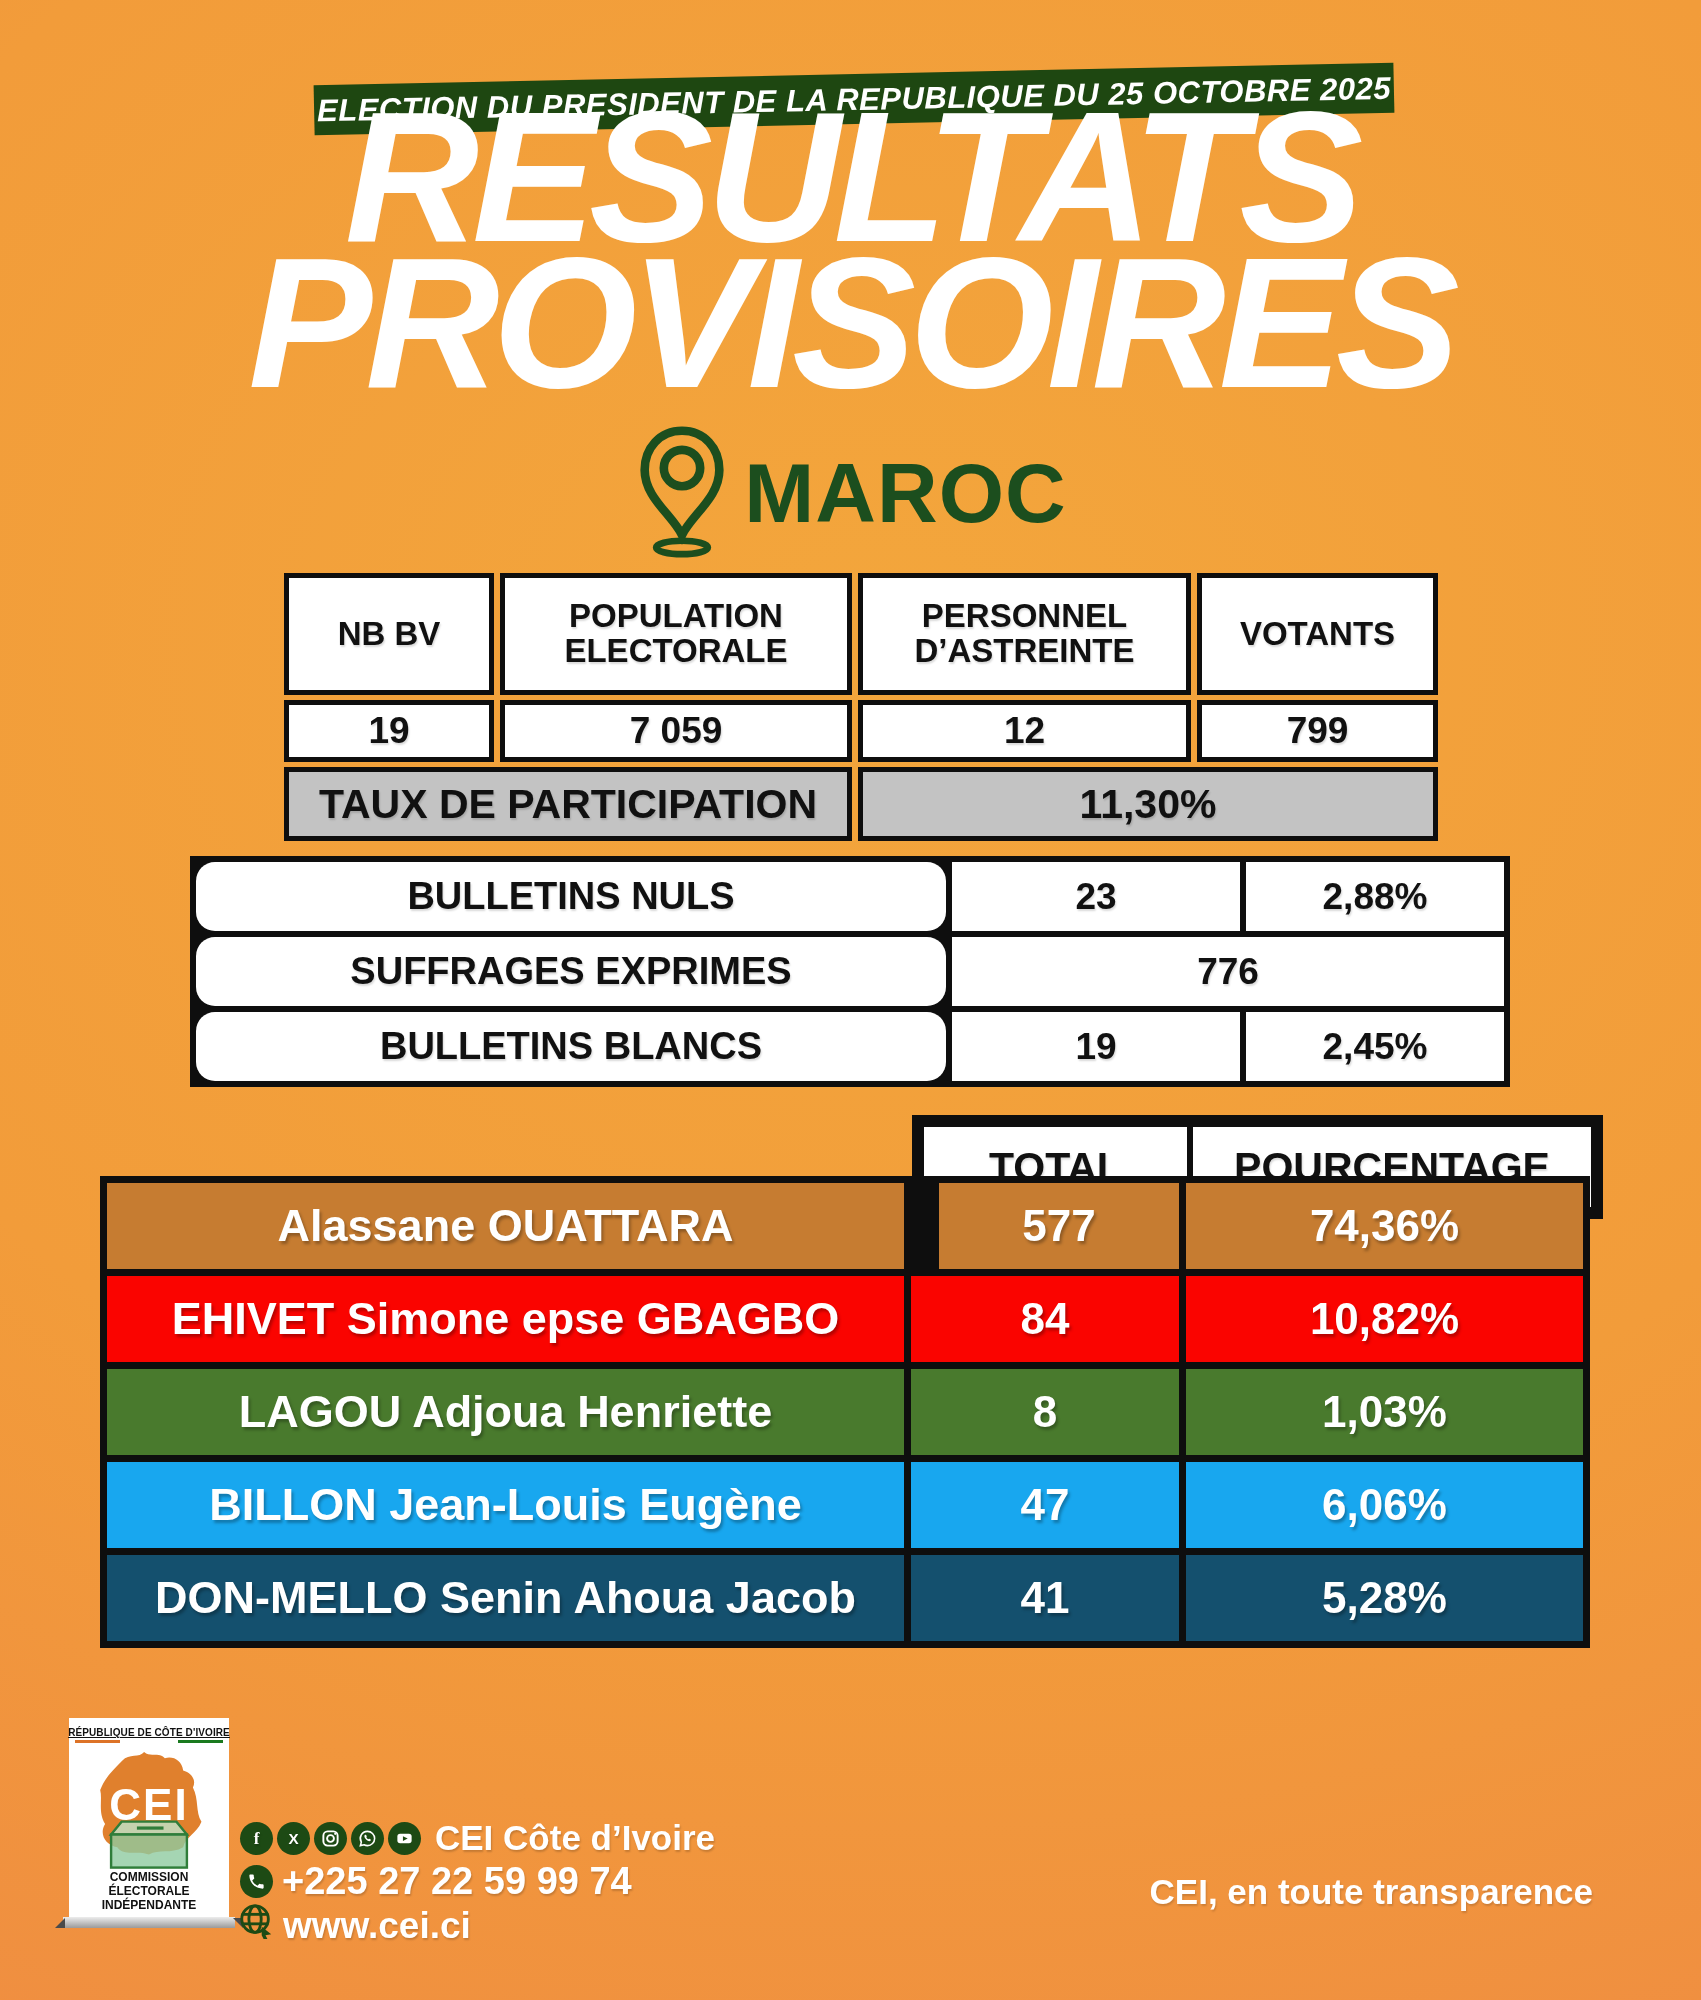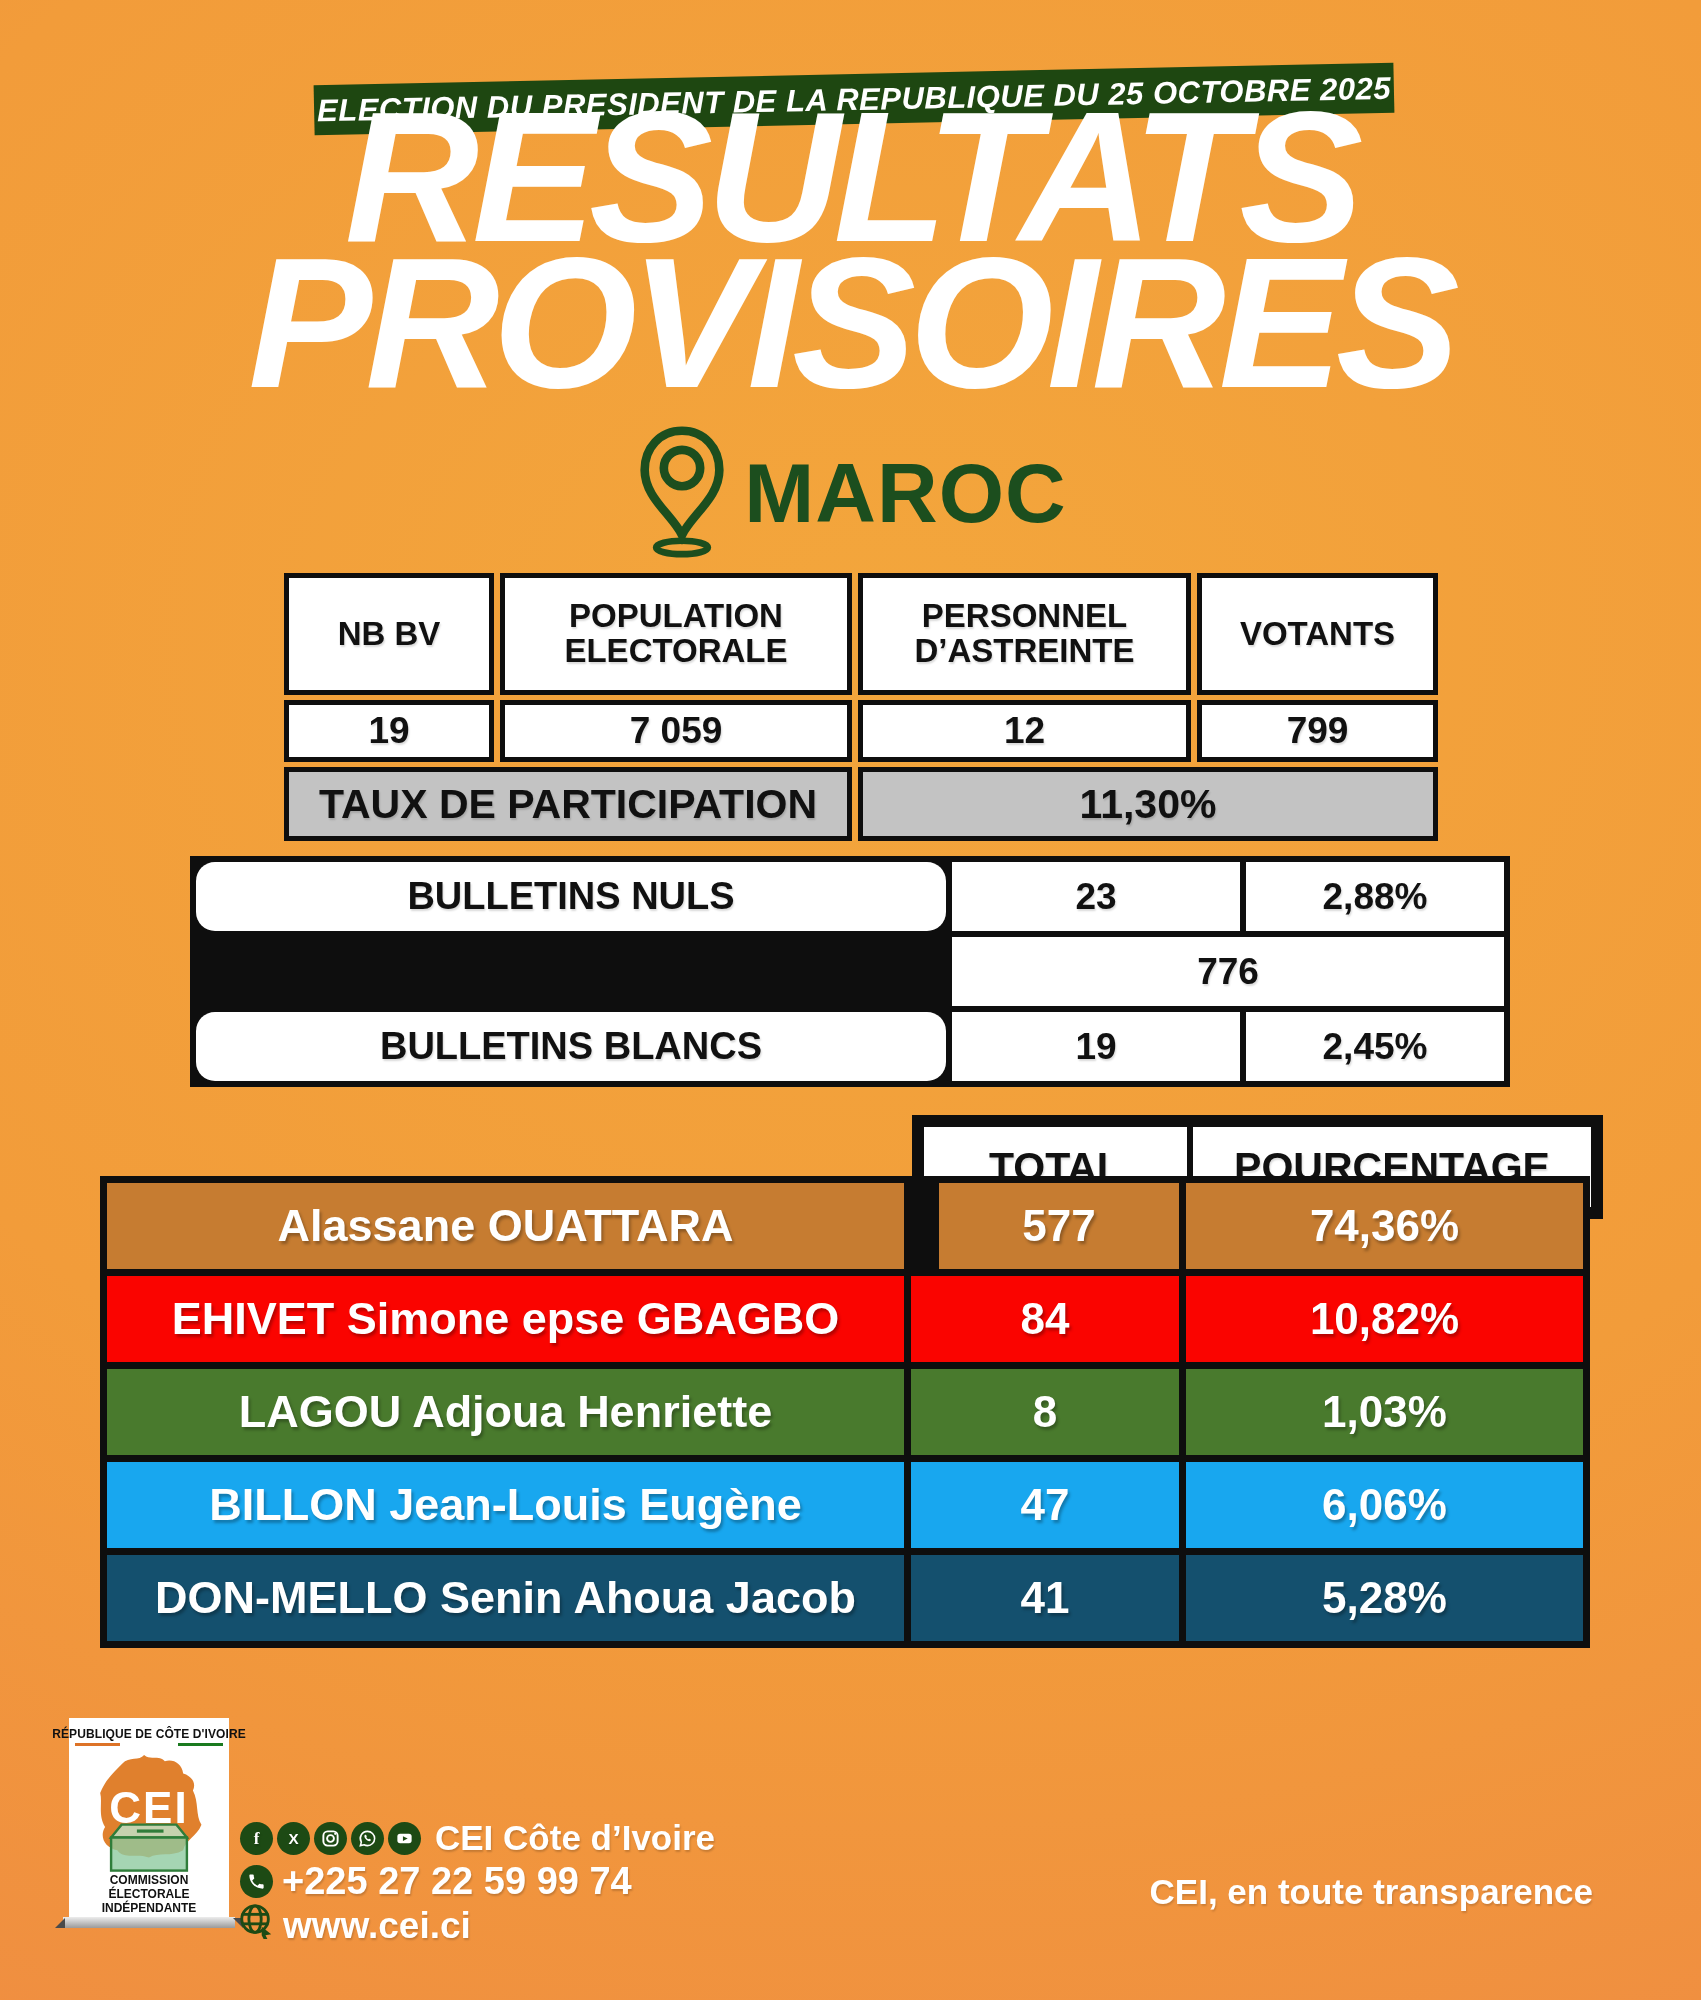--- a/index.html
+++ b/index.html
@@ -41,21 +41,21 @@
   
   .t3{position:absolute;left:100px;top:1176px;background:#0e0e0e;padding:7px;display:grid;
     grid-template-columns:797px 268px 397px;grid-auto-rows:86px;gap:7px;}
   .t3 .c{display:flex;align-items:center;justify-content:center;color:#fff;font-weight:700;
     text-shadow:2px 3px 3px rgba(0,0,0,.28);}
   .t3 .nm{font-size:45px;}
   .t3 .val{font-size:44px;}
   
   .logo{position:absolute;left:69px;top:1718px;width:160px;height:200px;background:#fff;
     display:flex;flex-direction:column;align-items:center;padding-top:9px;box-sizing:border-box;}
-  .logo .rep{font-size:12px;font-weight:700;color:#111;white-space:nowrap;letter-spacing:.1px;}
+  .logo .rep{font-size:10px;font-weight:700;color:#111;white-space:nowrap;letter-spacing:.1px;text-decoration:underline;}
   .logo .bars{display:flex;justify-content:space-between;width:148px;margin-top:2px;}
   .logo .bars i{height:3px;width:45px;display:block;}
   .logo .bar-orange{background:#dd7327;} .logo .bar-green{background:#1a7a1f;}
   .mapwrap{position:relative;width:134px;height:122px;margin-top:3px;}
   .mapwrap .acr{position:absolute;top:34px;left:0;right:0;text-align:center;color:#fff;
     font-size:44px;font-weight:700;letter-spacing:2px;z-index:2;}
   .mapwrap .box{position:absolute;left:26px;top:74px;z-index:3;}
   .logo .comm{font-size:12px;font-weight:700;color:#111;text-align:center;line-height:1.15;margin-top:3px;}
   .logo .ribbon{position:absolute;bottom:-10px;left:-6px;right:-6px;height:11px;
     background:linear-gradient(#ededed,#9a9a9a);}
@@ -110,20 +110,21 @@
     <div class="cell v">12</div>
     <div class="cell v">799</div>
     <div class="cell g sp12">TAUX DE PARTICIPATION</div>
     <div class="cell g sp34">11,30%</div>
   </div>
 
   <div class="t2">
     <div class="cell lab">BULLETINS NULS</div>
     <div class="cell num">23</div>
     <div class="cell num">2,88%</div>
+    <div class="cell lab">SUFFRAGES EXPRIMES</div>
     <div class="cell num merge">776</div>
     <div class="cell lab">BULLETINS BLANCS</div>
     <div class="cell num">19</div>
     <div class="cell num">2,45%</div>
   </div>
 
   <div class="t3h">
     <div class="cell">TOTAL</div>
     <div class="cell">POURCENTAGE</div>
   </div>

